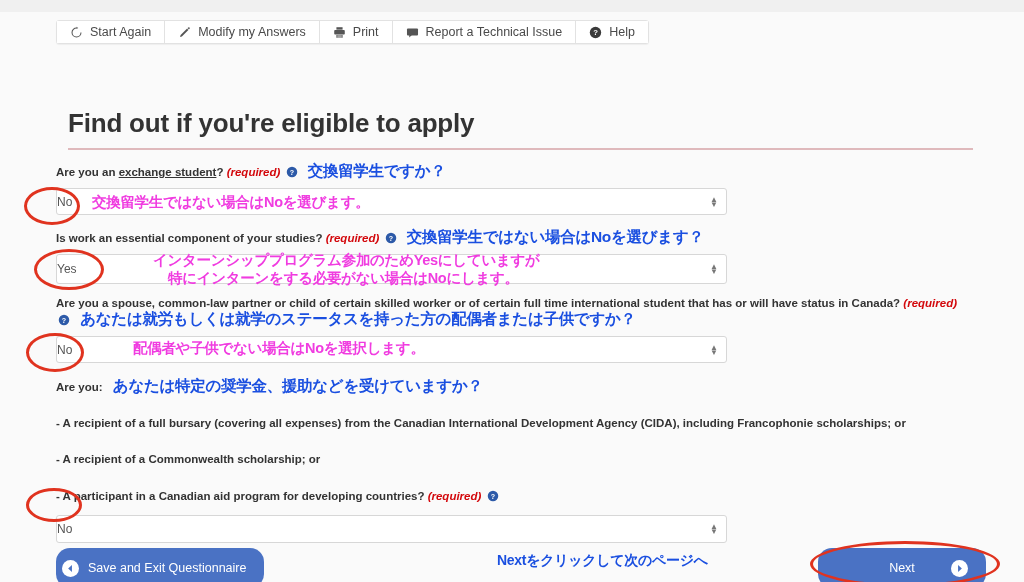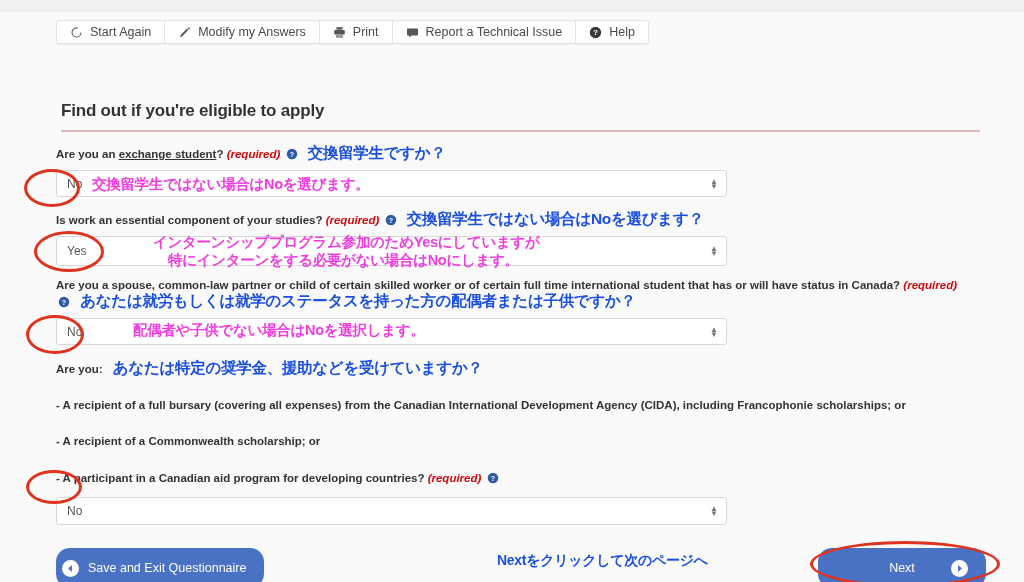--- a/index.html
+++ b/index.html
@@ -58,24 +58,24 @@
   .tb-ico svg { display: block; }
 
   
   .main {
     position: absolute;
     left: 56px;
     top: 96px;
     width: 929px;
   }
   h1.title {
-    font-size: 17px;
+    font-size: 26px;
     font-weight: bold;
     color: #333333;
-    margin: 5px;
+    margin: 12px;
     letter-spacing: -0.2px;
     padding-bottom: 9px;
     border-bottom: 2px solid #dfb9bc;
   }
 
   
   .qblock { position: relative; }
   .qlabel {
     font-size: 11.5px;
     font-weight: bold;
@@ -110,21 +110,20 @@
     position: relative;
     box-sizing: border-box;
     height: 27px;
     border: 1px solid #d7d7d7;
     border-radius: 3px;
     background: #fff;
     display: flex;
     align-items: center;
     font-size: 12px;
     color: #555;
-    padding-left: 10px;
     cursor: pointer;
   }
   .sel .stepper {
     position: absolute;
     right: 8px;
     top: 50%;
     transform: translateY(-50%);
     display: flex;
     flex-direction: column;
     line-height: 5px;

